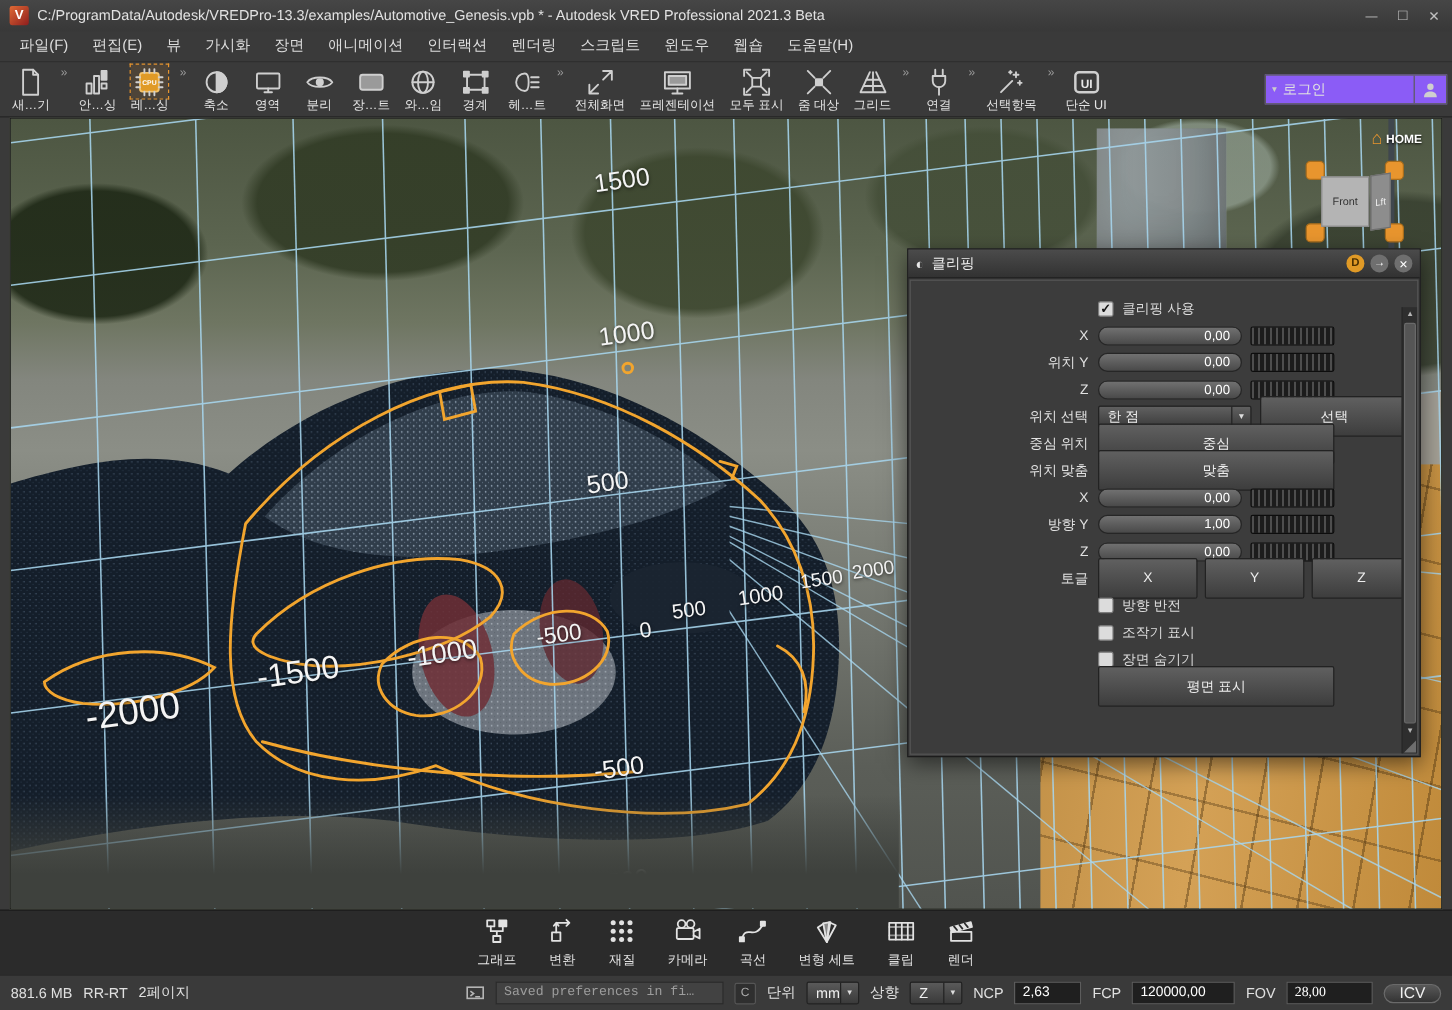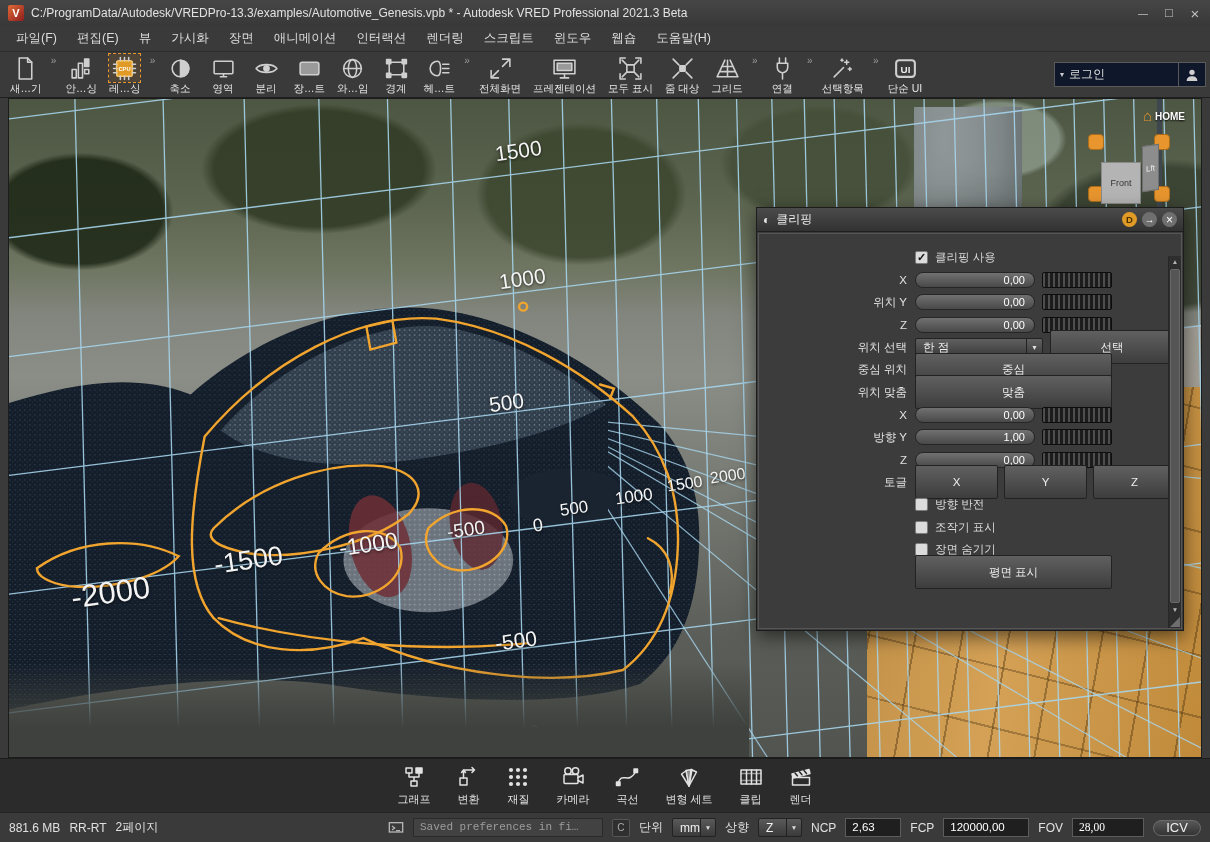--- a/index.html
+++ b/index.html
@@ -18,21 +18,21 @@
   .menu-item { padding:3px 10px; white-space:nowrap; }
 
   
   .toolbar { height:46px; background:#3a3a3a; border-bottom:1px solid #1f1f1f; display:flex; align-items:stretch; padding:0 4px; }
   #toolbar-items { display:flex; align-items:stretch; }
   .tool { display:flex; flex-direction:column; align-items:center; justify-content:center; padding:1px 6px 2px; white-space:nowrap; }
   .ic-wrap { height:28px; display:flex; align-items:center; justify-content:flex-end; padding:0 3px; }
   .tool.active .ic-wrap { outline:1px dashed #e8952e; outline-offset:0px; background:rgba(232,149,46,.12); }
   .tlabel { font-size:10.5px; color:#e5e5e5; line-height:12px; }
   .tsep { width:12px; display:flex; align-items:flex-start; justify-content:center; color:#9a9a9a; font-size:10px; padding-top:3px; }
-  .login { margin-left:auto; align-self:center; display:flex; align-items:center; background:#0f172a; border:1px solid #5a5a5a; height:25px; width:152px; flex:none; }
+  .login { margin-left:auto; align-self:center; display:flex; align-items:center; background:#8b5cf6; border:1px solid #5a5a5a; height:25px; width:152px; flex:none; }
   .login-arrow { padding:0 5px; color:#ccc; font-size:8px; } .login-arrow::after{content:"▾";}
   .login-label { flex:1; font-size:12px; color:#e0e0e0; }
   .login-avatar { width:27px; height:23px; border-left:1px solid #5a5a5a; display:flex; align-items:center; justify-content:center; }
 
   
   .vp-outer { padding:0 8px; background:#3a3a3a; }
   .viewport { position:relative; width:1194px; height:660px; overflow:hidden; background:#6b7361; border:1px solid #1c1c1c; }
   .vp-bg { position:absolute; inset:0;
     background:linear-gradient(180deg,#4d5642 0%,#5c6550 16%,#6f7662 26%,#83867e 33%,#8b8e86 42%,#7d8078 54%,#6f726b 66%,#5b5e58 82%,#51544f 100%); }
   .vp-trees { position:absolute; left:0; top:0; right:0; height:250px;
@@ -57,21 +57,21 @@
   #grid-labels { position:absolute; inset:0; pointer-events:none; }
   .glabel { position:absolute; color:#f4f4f4; text-shadow:0 1px 3px rgba(0,0,0,.65); font-weight:normal; white-space:nowrap; }
 
   
   .viewcube { position:absolute; right:16px; top:10px; width:104px; height:104px; }
   .home-row { position:absolute; right:0; top:0; display:flex; align-items:center; gap:3px; }
   .home-glyph { color:#e8952e; font-size:15px; line-height:14px; }
   .home-label { color:#fff; font-size:10px; font-weight:bold; text-shadow:0 1px 2px #000; }
   .cube { position:absolute; left:10px; top:28px; width:76px; height:62px; }
   .corner { position:absolute; width:16px; height:16px; background:#e8952e; border:1px solid #a96d1c; border-radius:4px; }
-  .face-front { position:absolute; left:10px; top:25px; width:40px; height:42px; background:#b4b4b4; border:1px solid #8a8a8a; color:#333; font-size:9px; display:flex; align-items:center; justify-content:center; }
+  .face-front { position:absolute; left:10px; top:10px; width:40px; height:42px; background:#b4b4b4; border:1px solid #8a8a8a; color:#333; font-size:9px; display:flex; align-items:center; justify-content:center; }
   .face-left { position:absolute; left:51px; top:8px; width:17px; height:46px; background:#8d8d8d; border:1px solid #6f6f6f; color:#eee; font-size:8px; display:flex; align-items:center; justify-content:center; transform:skewY(-8deg); }
 
   
   .panel { position:absolute; left:747px; top:108px; width:428px; height:424px; background:#3c3c3c; border:1px solid #1c1c1c; box-shadow:0 6px 18px rgba(0,0,0,.55); font-size:11.5px; }
   .panel-titlebar { height:24px; background:linear-gradient(#4b4b4b,#323232); border-bottom:1px solid #1f1f1f; display:flex; align-items:center; gap:6px; padding:0 6px; font-size:12px; color:#eee; }
   .panel-moon { font-size:12px; color:#e8e8e8; }
   .panel-btns { margin-left:auto; display:flex; gap:5px; align-items:center; }
   .pbtn { width:15px; height:15px; border-radius:50%; background:#6f6f6f; color:#fff; font-size:9.5px; display:flex; align-items:center; justify-content:center; }
   .pbtn.orange { background:#e09a26; color:#4a3000; font-weight:bold; }
   .pbtn.arrow::after { content:"→"; } .pbtn.close::after { content:"×"; font-size:12px; }

